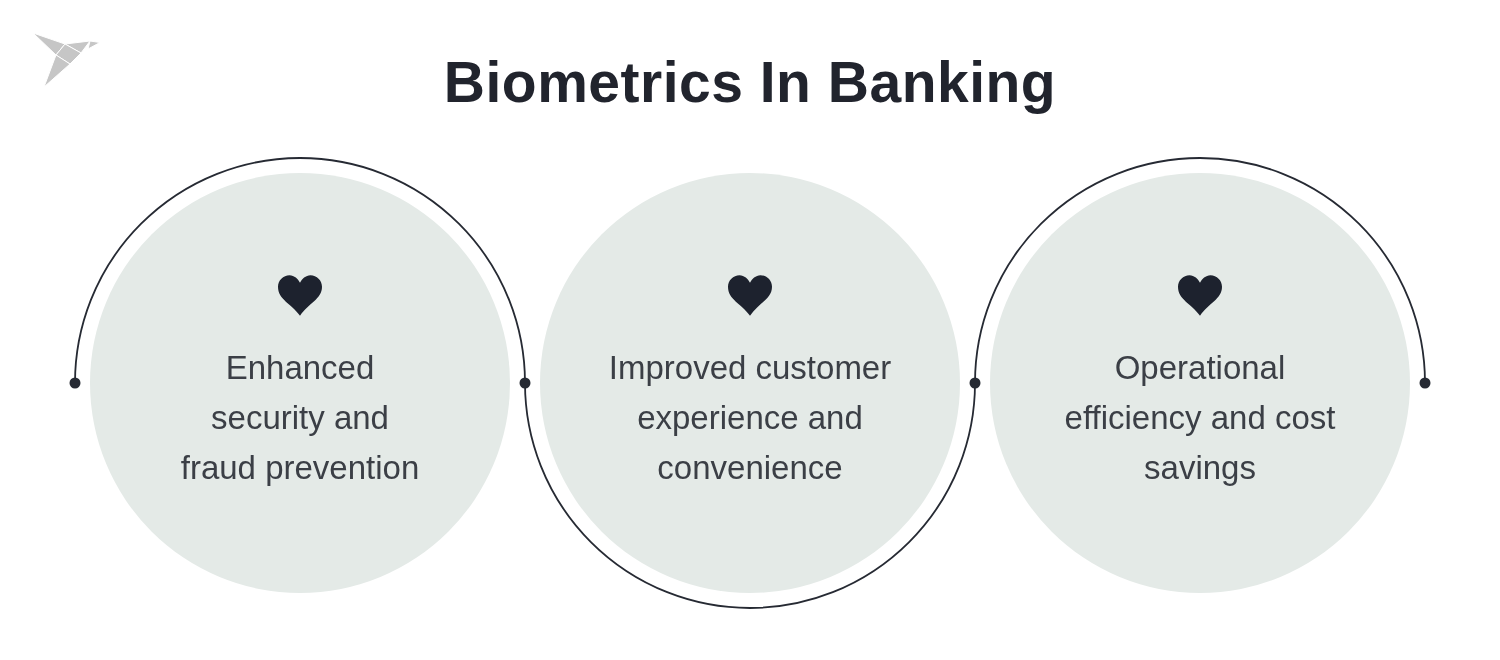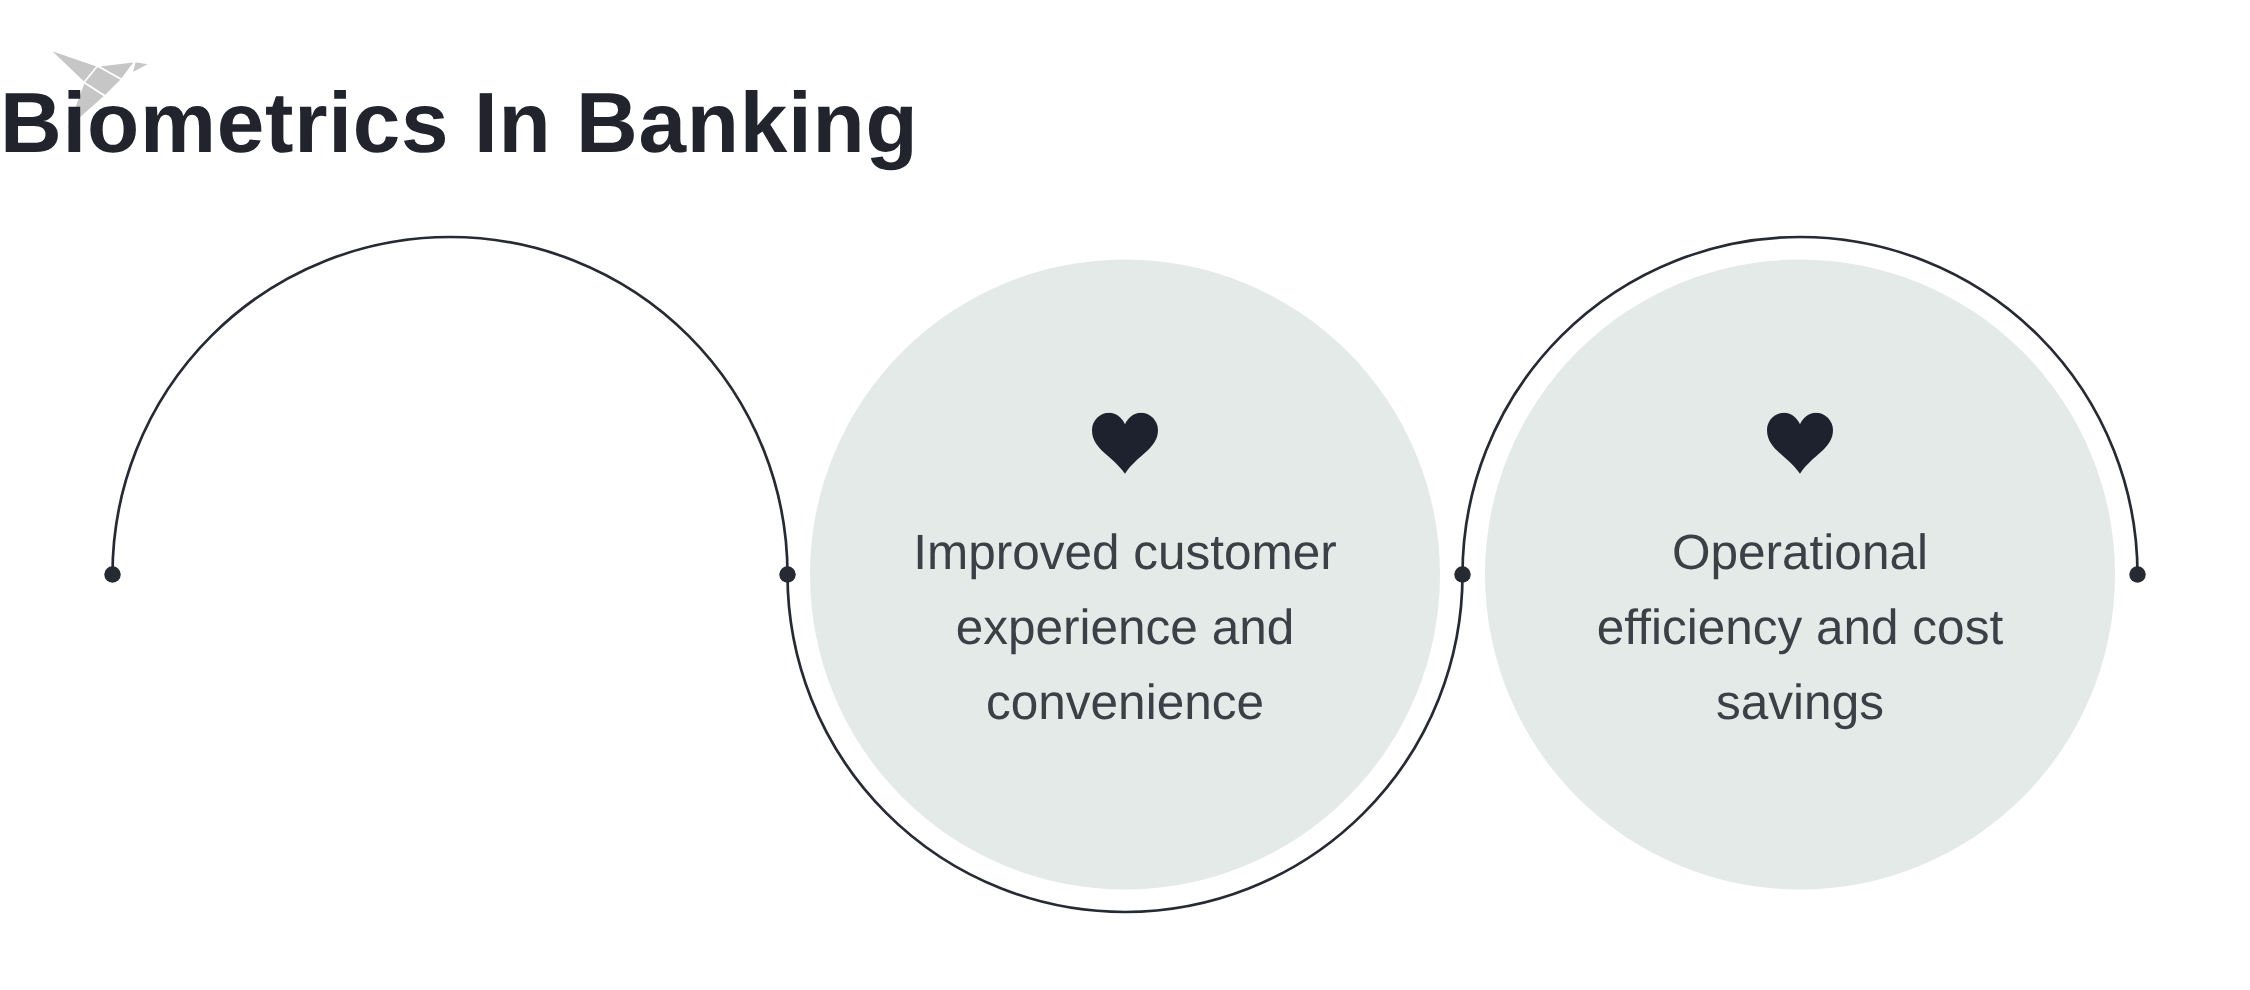--- a/index.html
+++ b/index.html
@@ -28,20 +28,21 @@
     stroke: #ffffff;
     stroke-width: 1;
     stroke-linejoin: round;
   }
   .title {
     position: absolute;
     left: 0;
     top: 52px;
     width: 100%;
     margin: 0;
+    text-align: center;
     font-size: 57px;
     line-height: 60px;
     font-weight: 800;
     letter-spacing: 0.5px;
     color: var(--title, #21242d);
   }
   .connector {
     position: absolute;
     left: 0;
     top: 0;
@@ -105,20 +106,32 @@
   <svg class="connector" viewBox="0 0 1500 660">
     <path class="arc" d="M 75 383 A 225 225 0 0 1 525 383"></path>
     <path class="arc" d="M 525 383 A 225 225 0 0 0 975 383"></path>
     <path class="arc" d="M 975 383 A 225 225 0 0 1 1425 383"></path>
     <circle class="dot" cx="75" cy="383" r="5.5"></circle>
     <circle class="dot" cx="525" cy="383" r="5.5"></circle>
     <circle class="dot" cx="975" cy="383" r="5.5"></circle>
     <circle class="dot" cx="1425" cy="383" r="5.5"></circle>
   </svg>
 
+  <div class="benefit-circle c1">
+    <div class="heart">
+      <svg viewBox="0 0 32 29.6">
+          <path d="M23.6,0c-3.4,0-6.3,2.7-7.6,5.6C14.7,2.7,11.8,0,8.4,0C3.8,0,0,3.8,0,8.4c0,9.4,9.5,11.9,16,21.2c6.1-9.3,16-12.1,16-21.2C32,3.8,28.2,0,23.6,0z"></path>
+        </svg>
+    </div>
+    <div class="circle-text">
+      <div>Enhanced</div>
+      <div>security and</div>
+      <div>fraud prevention</div>
+    </div>
+  </div>
 
   <div class="benefit-circle c3">
     <div class="heart">
       <svg viewBox="0 0 32 29.6">
           <path d="M23.6,0c-3.4,0-6.3,2.7-7.6,5.6C14.7,2.7,11.8,0,8.4,0C3.8,0,0,3.8,0,8.4c0,9.4,9.5,11.9,16,21.2c6.1-9.3,16-12.1,16-21.2C32,3.8,28.2,0,23.6,0z"></path>
         </svg>
     </div>
     <div class="circle-text">
       <div>Operational</div>
       <div>efficiency and cost</div>

